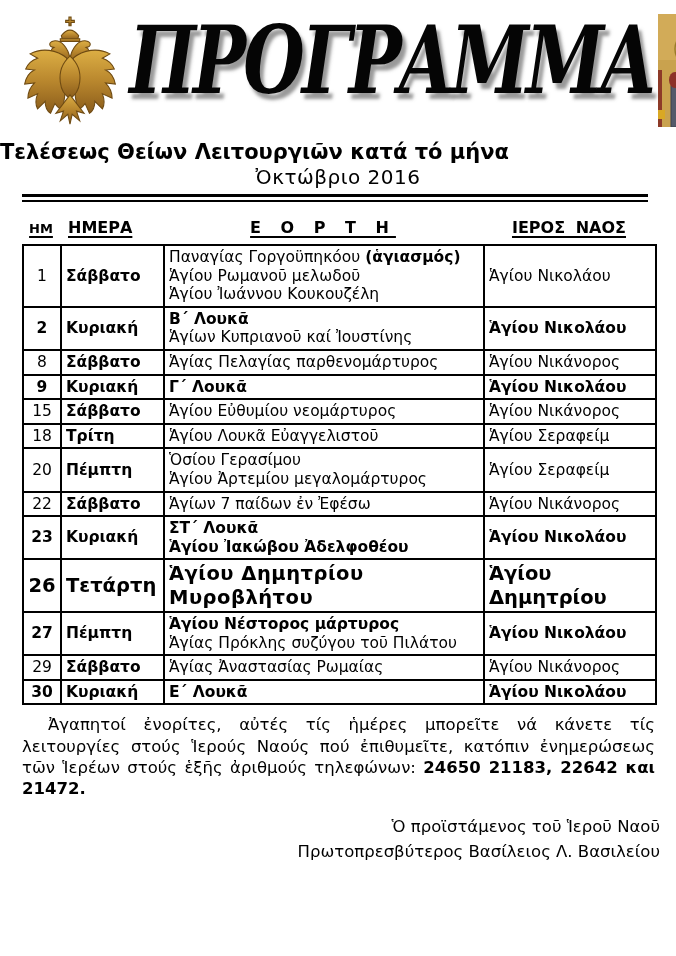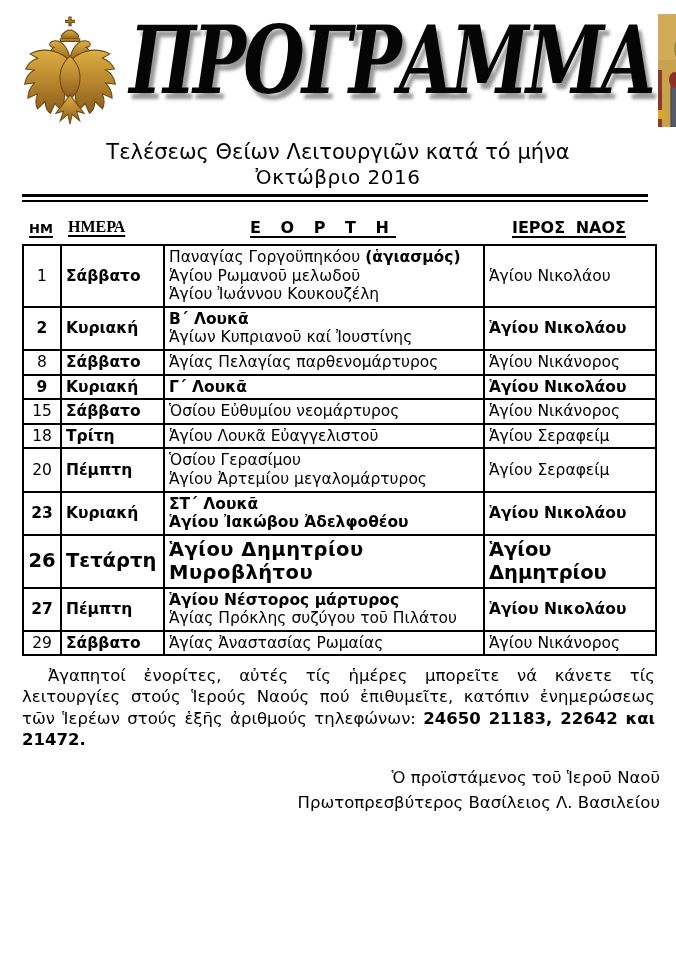--- a/index.html
+++ b/index.html
@@ -22,37 +22,37 @@
     font-family:"DejaVu Serif", serif;
     font-style:italic; font-weight:bold;
     font-size:72px; letter-spacing:-3px; line-height:1.0;
     transform:scale(0.98,1.3); transform-origin:center top;
     color:#050505;
     text-shadow:4px 4px 3px rgba(70,70,70,0.55);
     white-space:nowrap;
   }
 
   
-  .subtitle1 { margin-top:10px; text-align:center; font-weight:normal; font-size:21px; }
+  .subtitle1 { margin-top:10px; text-align:left; font-weight:bold; font-size:21px; }
   .subtitle2 { margin-top:1px; text-align:center; font-size:20px; letter-spacing:0.5px; }
   .double-rule { margin:5px 28px 0 22px; height:8px;
                  border-top:3px solid #000; border-bottom:2px solid #000; }
 
   
   .col-headers { position:relative; margin:16px 0 3px 22px; width:633px; height:23px;
                  font-weight:bold; }
   .col-headers span {
     position:absolute; top:0;
     text-decoration:underline;
     text-decoration-thickness:2px;
     text-underline-offset:3px;
     font-size:16px; white-space:nowrap;
   }
   .ch-num   { left:0;   width:38px;  text-align:center; font-size:13px !important; top:3px !important; }
-  .ch-day   { left:46px;font-family:Liberation Serif, serif; }
+  .ch-day   { left:46px; }
   .ch-feast { left:141px; width:320px; text-align:center; letter-spacing:7px; }
   .ch-naos  { left:461px; width:172px; text-align:center; word-spacing:5px; }
 
   
   table.schedule { margin-left:22px; width:633px; border-collapse:collapse; table-layout:fixed; }
   table.schedule td {
     border:2px solid #000;
     font-size:15.5px; line-height:1.2;
     padding:2px 4px; vertical-align:middle;
   }
@@ -196,40 +196,48 @@
           <td class="cell-day b">Κυριακή</td>
           <td class="cell-feast">
             <div><span class="b">Γ´ Λουκᾶ</span></div>
           </td>
           <td class="cell-church b">Ἁγίου Νικολάου</td>
         </tr>
         <tr>
           <td class="cell-num">15</td>
           <td class="cell-day">Σάββατο</td>
           <td class="cell-feast">
-            <div><span>Ὁσίου Εὐθυμίου νεομάρτυρος</span></div>
+            <div><span>Ἁγίου Εὐθυμίου νεομάρτυρος</span></div>
           </td>
           <td class="cell-church">Ἁγίου Νικάνορος</td>
         </tr>
         <tr>
           <td class="cell-num">18</td>
           <td class="cell-day">Τρίτη</td>
           <td class="cell-feast">
             <div><span>Ἁγίου Λουκᾶ Εὐαγγελιστοῦ</span></div>
           </td>
           <td class="cell-church">Ἁγίου Σεραφείμ</td>
         </tr>
         <tr>
           <td class="cell-num">20</td>
           <td class="cell-day">Πέμπτη</td>
           <td class="cell-feast">
             <div><span>Ὁσίου Γερασίμου</span></div>
             <div><span>Ἁγίου Ἀρτεμίου μεγαλομάρτυρος</span></div>
           </td>
           <td class="cell-church">Ἁγίου Σεραφείμ</td>
+        </tr>
+        <tr>
+          <td class="cell-num">22</td>
+          <td class="cell-day">Σάββατο</td>
+          <td class="cell-feast">
+            <div><span>Ἁγίων 7 παίδων ἐν Ἐφέσω</span></div>
+          </td>
+          <td class="cell-church">Ἁγίου Νικάνορος</td>
         </tr>
         <tr>
           <td class="cell-num b">23</td>
           <td class="cell-day b">Κυριακή</td>
           <td class="cell-feast">
             <div><span class="b">ΣΤ´ Λουκᾶ</span></div>
             <div><span class="b">Ἁγίου Ἰακώβου Ἀδελφοθέου</span></div>
           </td>
           <td class="cell-church b">Ἁγίου Νικολάου</td>
         </tr>
@@ -250,20 +258,28 @@
           </td>
           <td class="cell-church b">Ἁγίου Νικολάου</td>
         </tr>
         <tr>
           <td class="cell-num">29</td>
           <td class="cell-day">Σάββατο</td>
           <td class="cell-feast">
             <div><span>Ἁγίας Ἀναστασίας Ρωμαίας</span></div>
           </td>
           <td class="cell-church">Ἁγίου Νικάνορος</td>
+        </tr>
+        <tr>
+          <td class="cell-num b">30</td>
+          <td class="cell-day b">Κυριακή</td>
+          <td class="cell-feast">
+            <div><span class="b">Ε´ Λουκᾶ</span></div>
+          </td>
+          <td class="cell-church b">Ἁγίου Νικολάου</td>
         </tr>
       </tbody>
   </table>
 
   <p class="note"><span>Ἀγαπητοί ἐνορίτες, αὐτές τίς ἡμέρες μπορεῖτε νά κάνετε τίς λειτουργίες στούς Ἱερούς Ναούς πού ἐπιθυμεῖτε, κατόπιν ἐνημερώσεως τῶν Ἱερέων στούς ἑξῆς ἀριθμούς τηλεφώνων: </span><span class="b">24650 21183, 22642 και 21472.</span></p>
 
   <div class="signature">
     <div>Ὁ προϊστάμενος  τοῦ Ἱεροῦ Ναοῦ</div>
     <div>Πρωτοπρεσβύτερος Βασίλειος Λ. Βασιλείου</div>
   </div>

